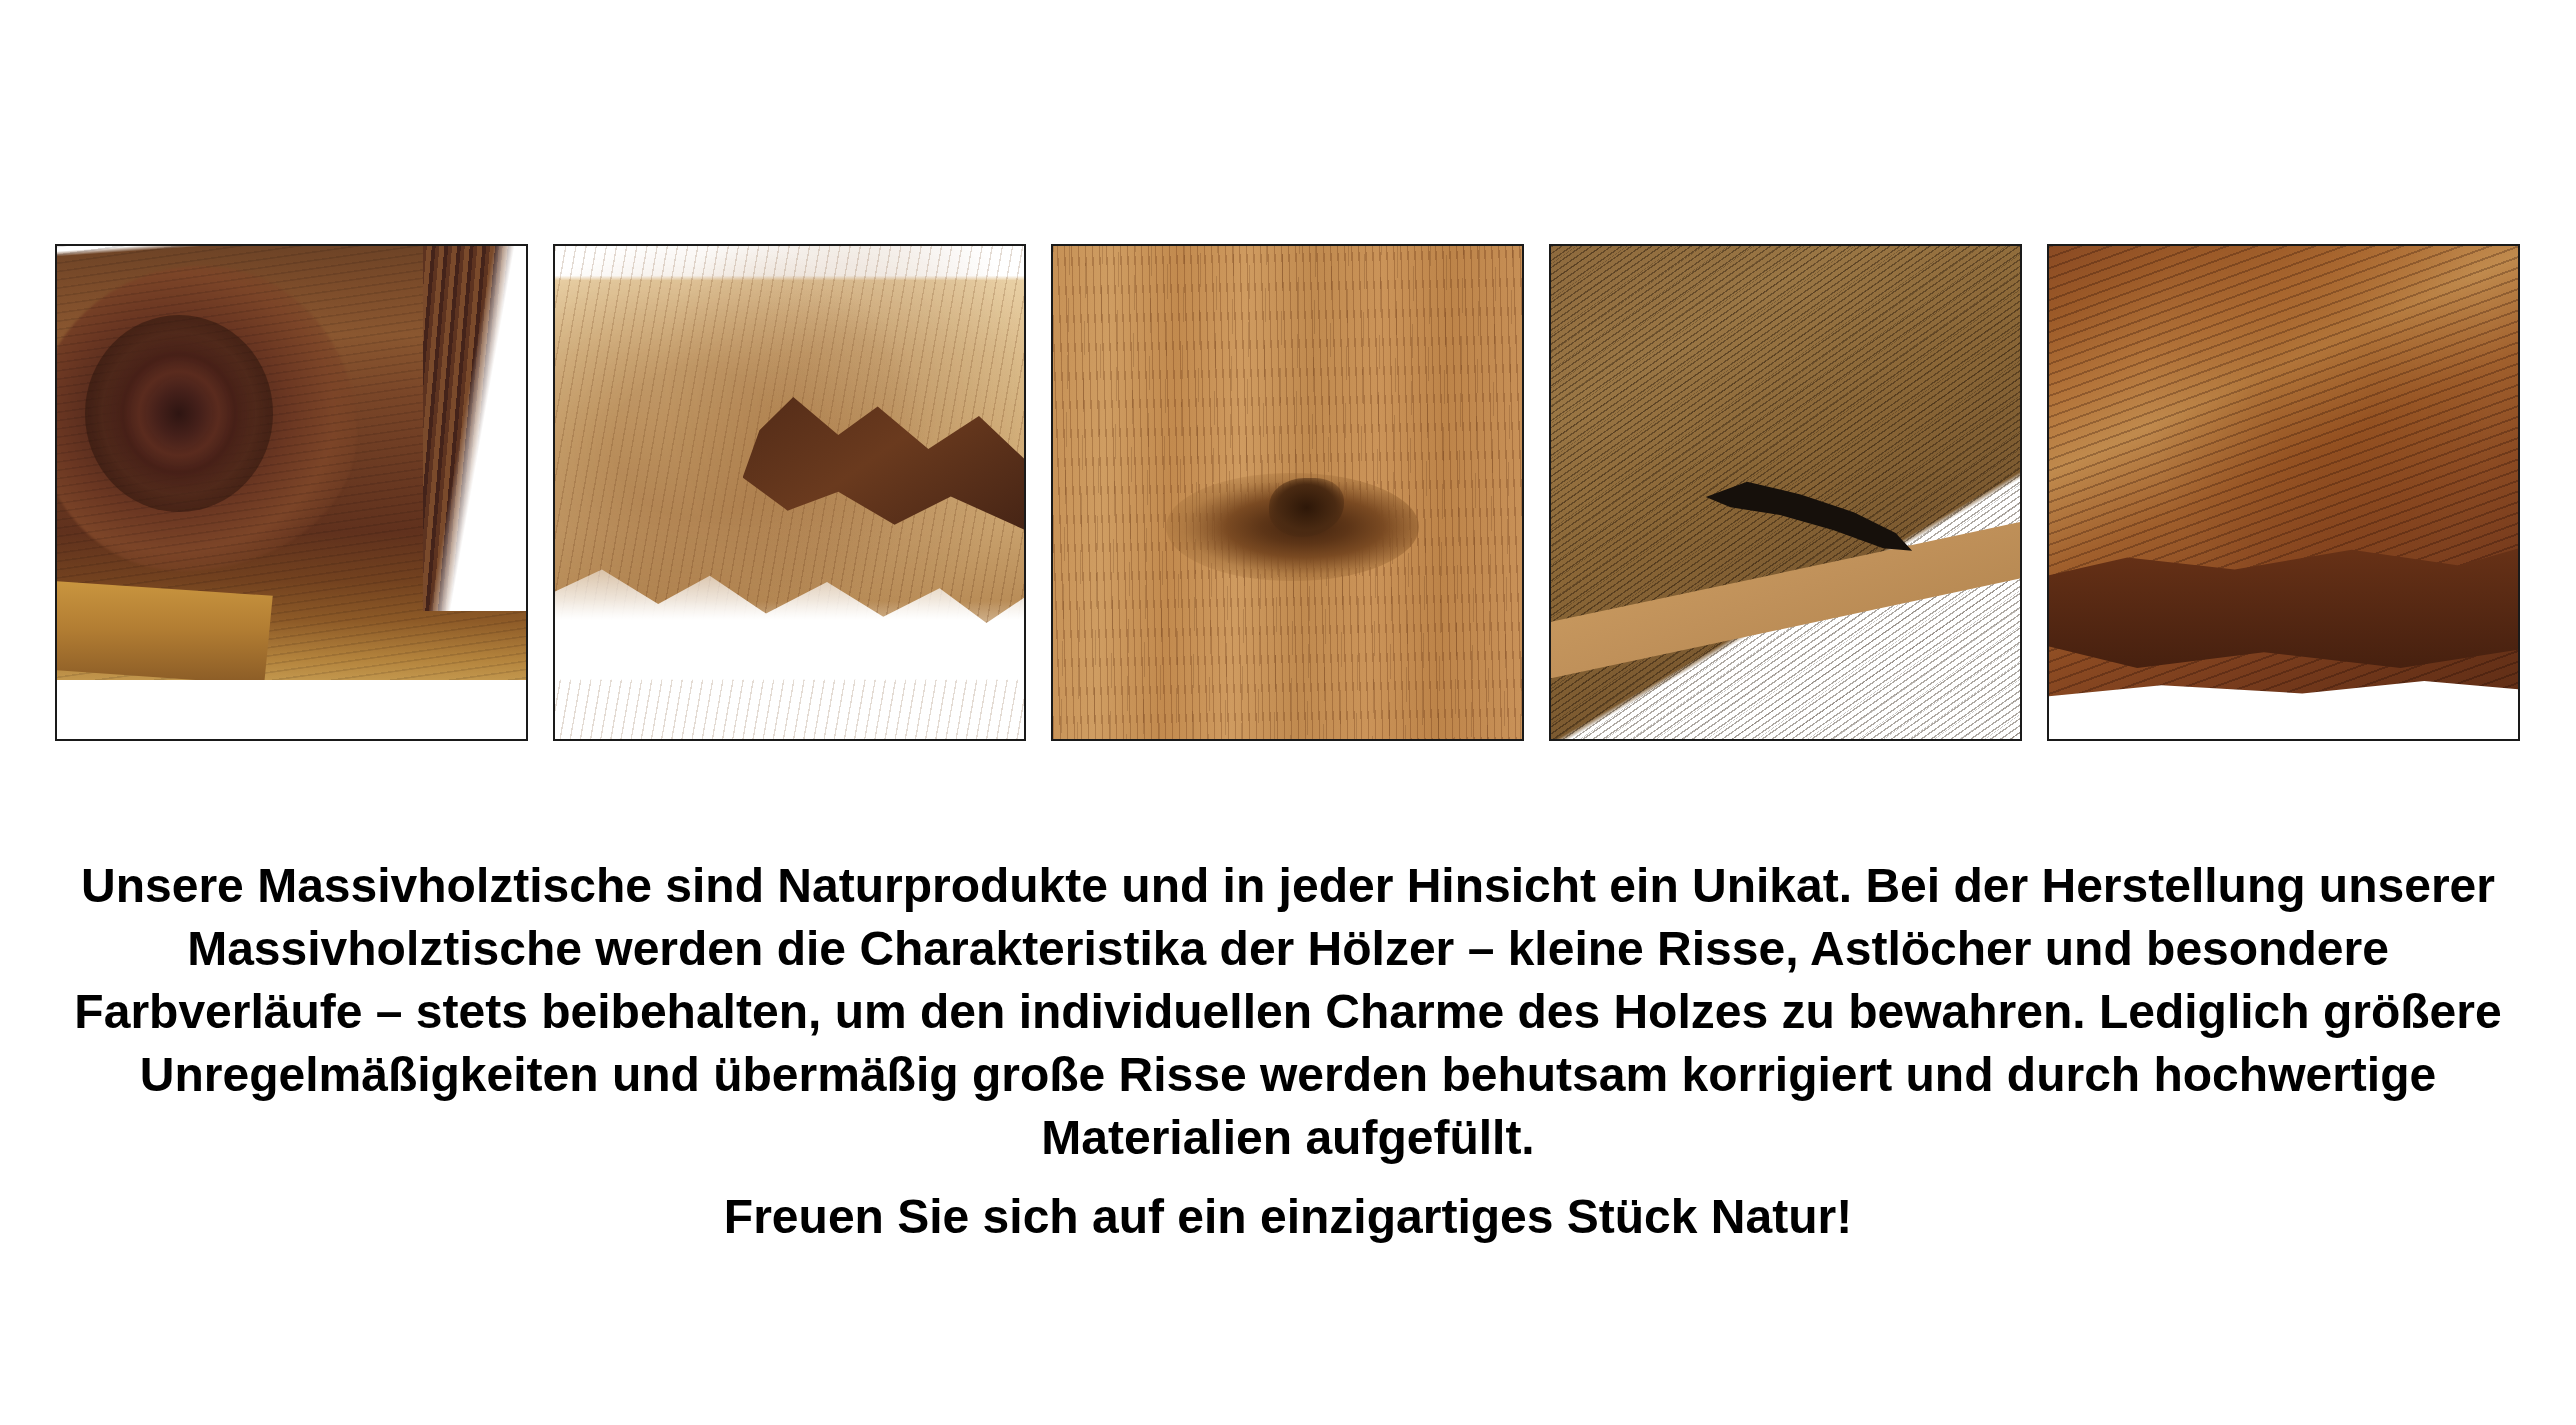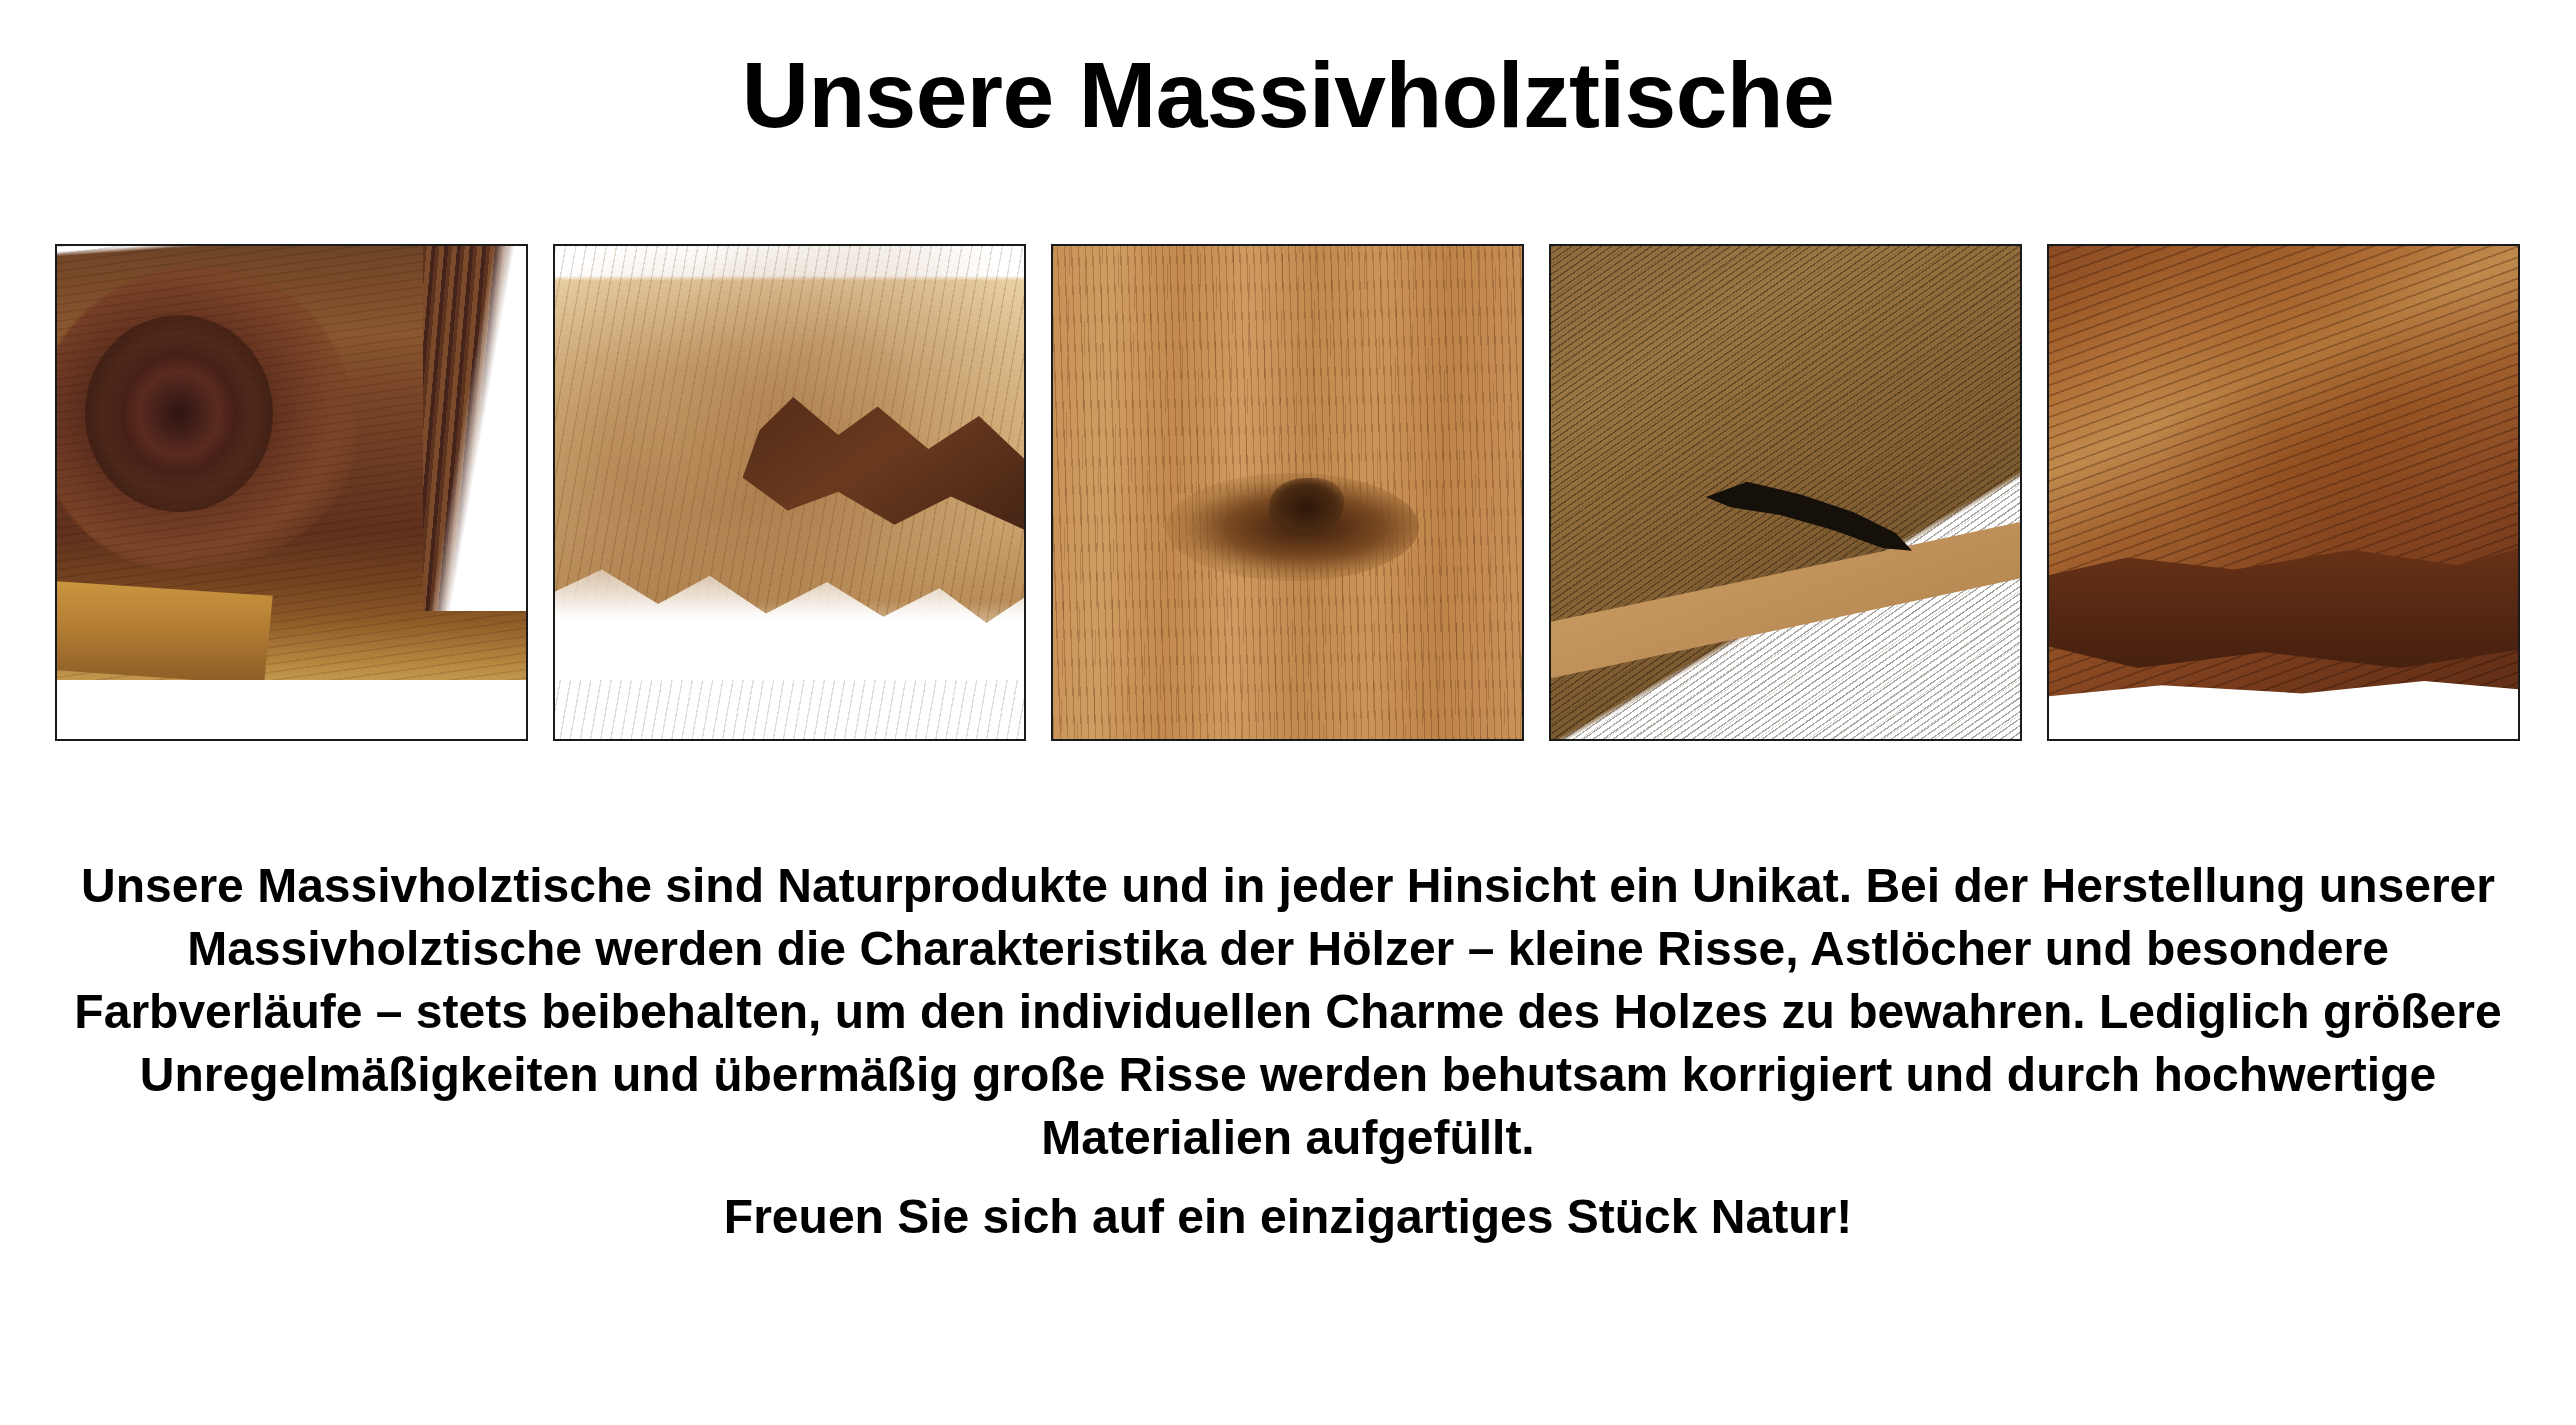--- a/index.html
+++ b/index.html
@@ -305,21 +305,20 @@
   }
   .bodytext p.last {
     margin-top: 17px;
   }
 </style>
 </head>
 <body>
 
 <div class="page">
 
-  <div class="title">Unsere Massivholztische</div>
 
   <div class="gallery">
 
     <div class="photo p1">
       <div class="grain"></div>
       <div class="edge"></div>
       <div class="front"></div>
       <div class="lower"></div>
     </div>
 

